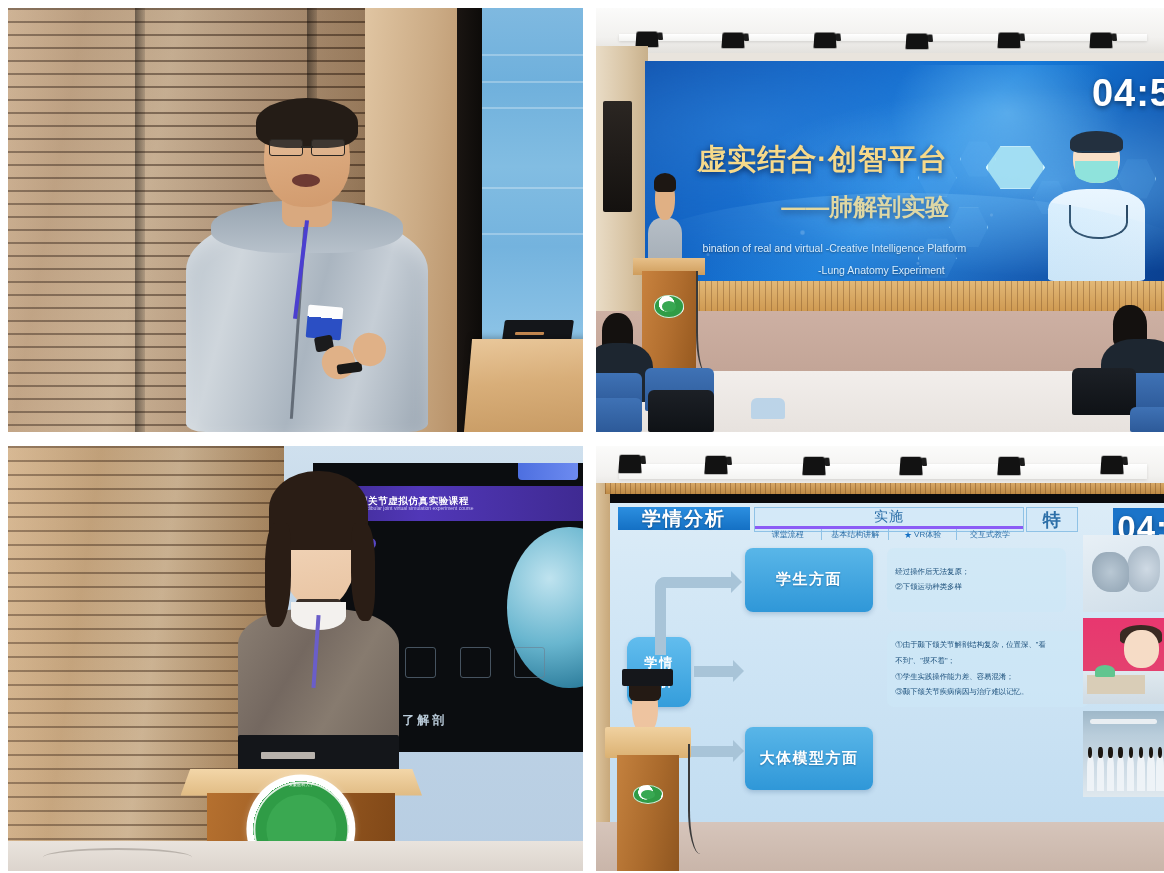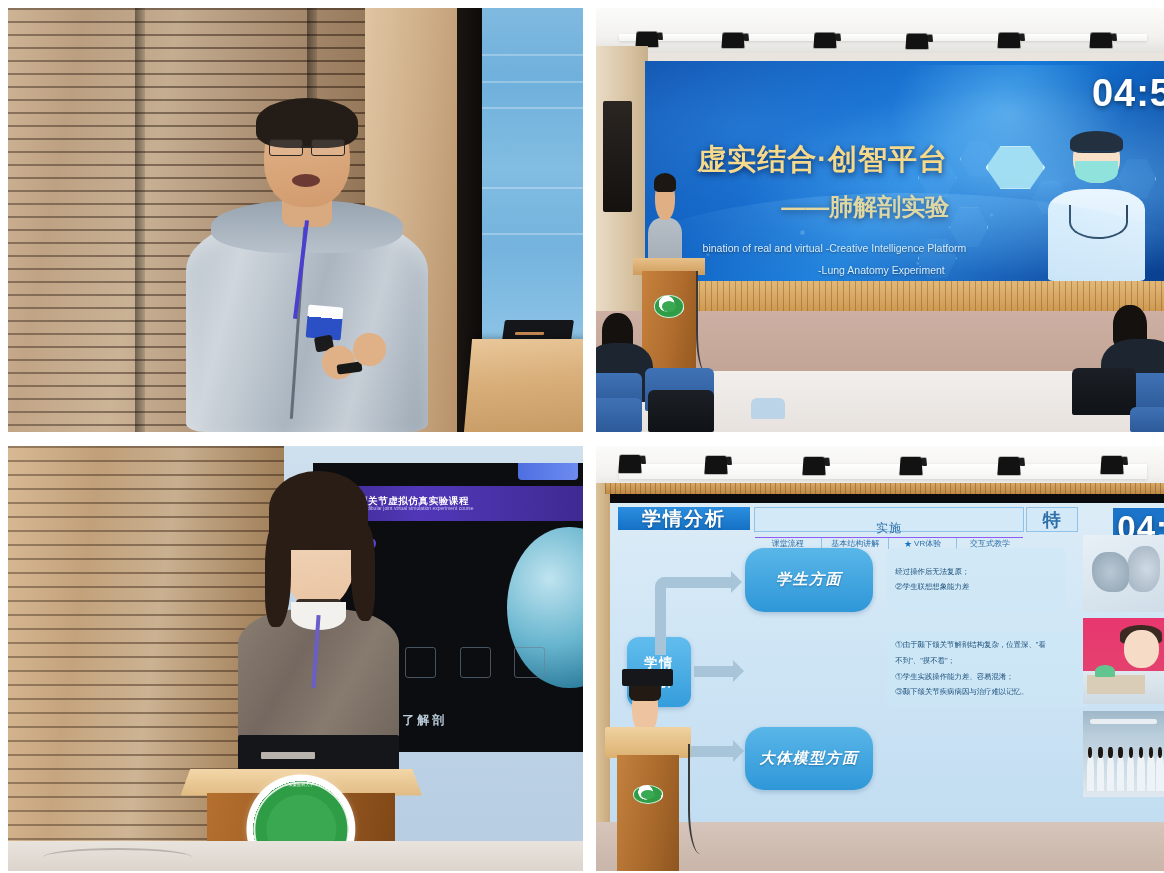--- a/index.html
+++ b/index.html
@@ -162,33 +162,33 @@
   .p4-floor{position:absolute;left:0;top:88.5%;width:100%;height:11.5%;
     background:linear-gradient(180deg,#d6c5bb,#c9b5a9);}
   .bar{position:absolute;height:7.2%;top:1.2%;}
   .bar-title{left:1.4%;width:23.5%;background:linear-gradient(180deg,#2c8fe0,#1470c4);
     display:flex;align-items:center;justify-content:center;}
   .bar-title span{color:#fff;font-weight:bold;font-size:19px;letter-spacing:2px;
     text-shadow:0 1px 2px rgba(0,0,0,.35);}
   .navwrap{position:absolute;left:25.6%;top:1.2%;width:48%;height:7.2%;
     border:1px solid #8fc2e6;background:#d4e9f8;display:flex;flex-direction:column;}
   .nav-top{flex:1;display:flex;align-items:center;justify-content:center;
-    border-bottom:1px solid #8b5cf6;font-size:12px;color:#2c6fa8;letter-spacing:1px;margin-top:12px;}
+    border-bottom:3px solid #8b5cf6;font-size:14px;color:#2c6fa8;letter-spacing:1px;}
   .nav-bot{flex:1;display:flex;}
   .nav-bot div{flex:1;display:flex;align-items:center;justify-content:center;gap:2px;
     border-right:1px solid #8fc2e6;font-size:8px;color:#2c6fa8;white-space:nowrap;}
   .nav-bot div:last-child{border-right:none;}
   .star{color:#1470c4;font-size:9px;}
   .bar-te{left:74.2%;width:9%;background:#d4e9f8;border:1px solid #8fc2e6;
     display:flex;align-items:center;justify-content:center;}
   .bar-te span{color:#2c6fa8;font-size:18px;font-weight:bold;}
   .t4{right:-2px;top:1.6%;font-size:33px;background:#1b74c9;padding:1px 4px;}
   .flowbox{position:absolute;background:linear-gradient(180deg,#59b6e8,#2f97d8);
-    border-radius:19px;display:flex;align-items:center;justify-content:center;
-    box-shadow:0 2px 5px rgba(10,60,110,.22);font-style:italic;}
+    border-radius:8px;display:flex;align-items:center;justify-content:center;
+    box-shadow:0 2px 5px rgba(10,60,110,.22);}
   .flowbox span{color:#fff;font-weight:bold;font-size:15px;letter-spacing:1.5px;
     text-shadow:0 1px 2px rgba(0,40,80,.35);}
   .rootbox{position:absolute;background:linear-gradient(180deg,#62bdee,#349ddb);
     border-radius:12px;display:flex;flex-direction:column;align-items:center;justify-content:center;
     box-shadow:0 2px 5px rgba(10,60,110,.22);}
   .rootbox span{color:#fff;font-weight:bold;font-size:13px;letter-spacing:2px;line-height:1.5;}
   .arrow{position:absolute;height:11px;background:#a8c4d8;}
   .arrow:after{content:"";position:absolute;right:-11px;top:-6px;
     border-left:11px solid #a8c4d8;border-top:11.5px solid transparent;border-bottom:11.5px solid transparent;}
   .elbow{position:absolute;border-left:11px solid #a8c4d8;border-top:11px solid #a8c4d8;
@@ -508,21 +508,21 @@
       <div class="elbow" style="left:8%;top:23%;width:7%;height:21%"></div>
       <div class="arrow" style="left:13.5%;top:23%;width:8%"></div>
       <div class="arrow" style="left:15%;top:51%;width:7%"></div>
       <div class="arrow" style="left:13%;top:76%;width:9%"></div>
 
       <div class="flowbox" style="left:24%;top:14%;width:23%;height:20%">
         <span>学生方面</span>
       </div>
       <div class="detail" style="left:49.5%;top:14%;width:32%;height:20%">
         <p>经过操作后无法复原；</p>
-        <p>②学生联想想象能力差</p>
+        <p>②下颌运动种类多样</p>
       </div>
 
       <div class="detail" style="left:49.5%;top:40%;width:36%;height:24%">
         <p>①由于颞下颌关节解剖结构复杂，位置深、"看</p>
         <p>不到"、"摸不着"；</p>
         <p>①学生实践操作能力差、容易混淆；</p>
         <p>③颞下颌关节疾病病因与治疗难以记忆。</p>
       </div>
 
       <div class="flowbox" style="left:24%;top:70%;width:23%;height:20%">

